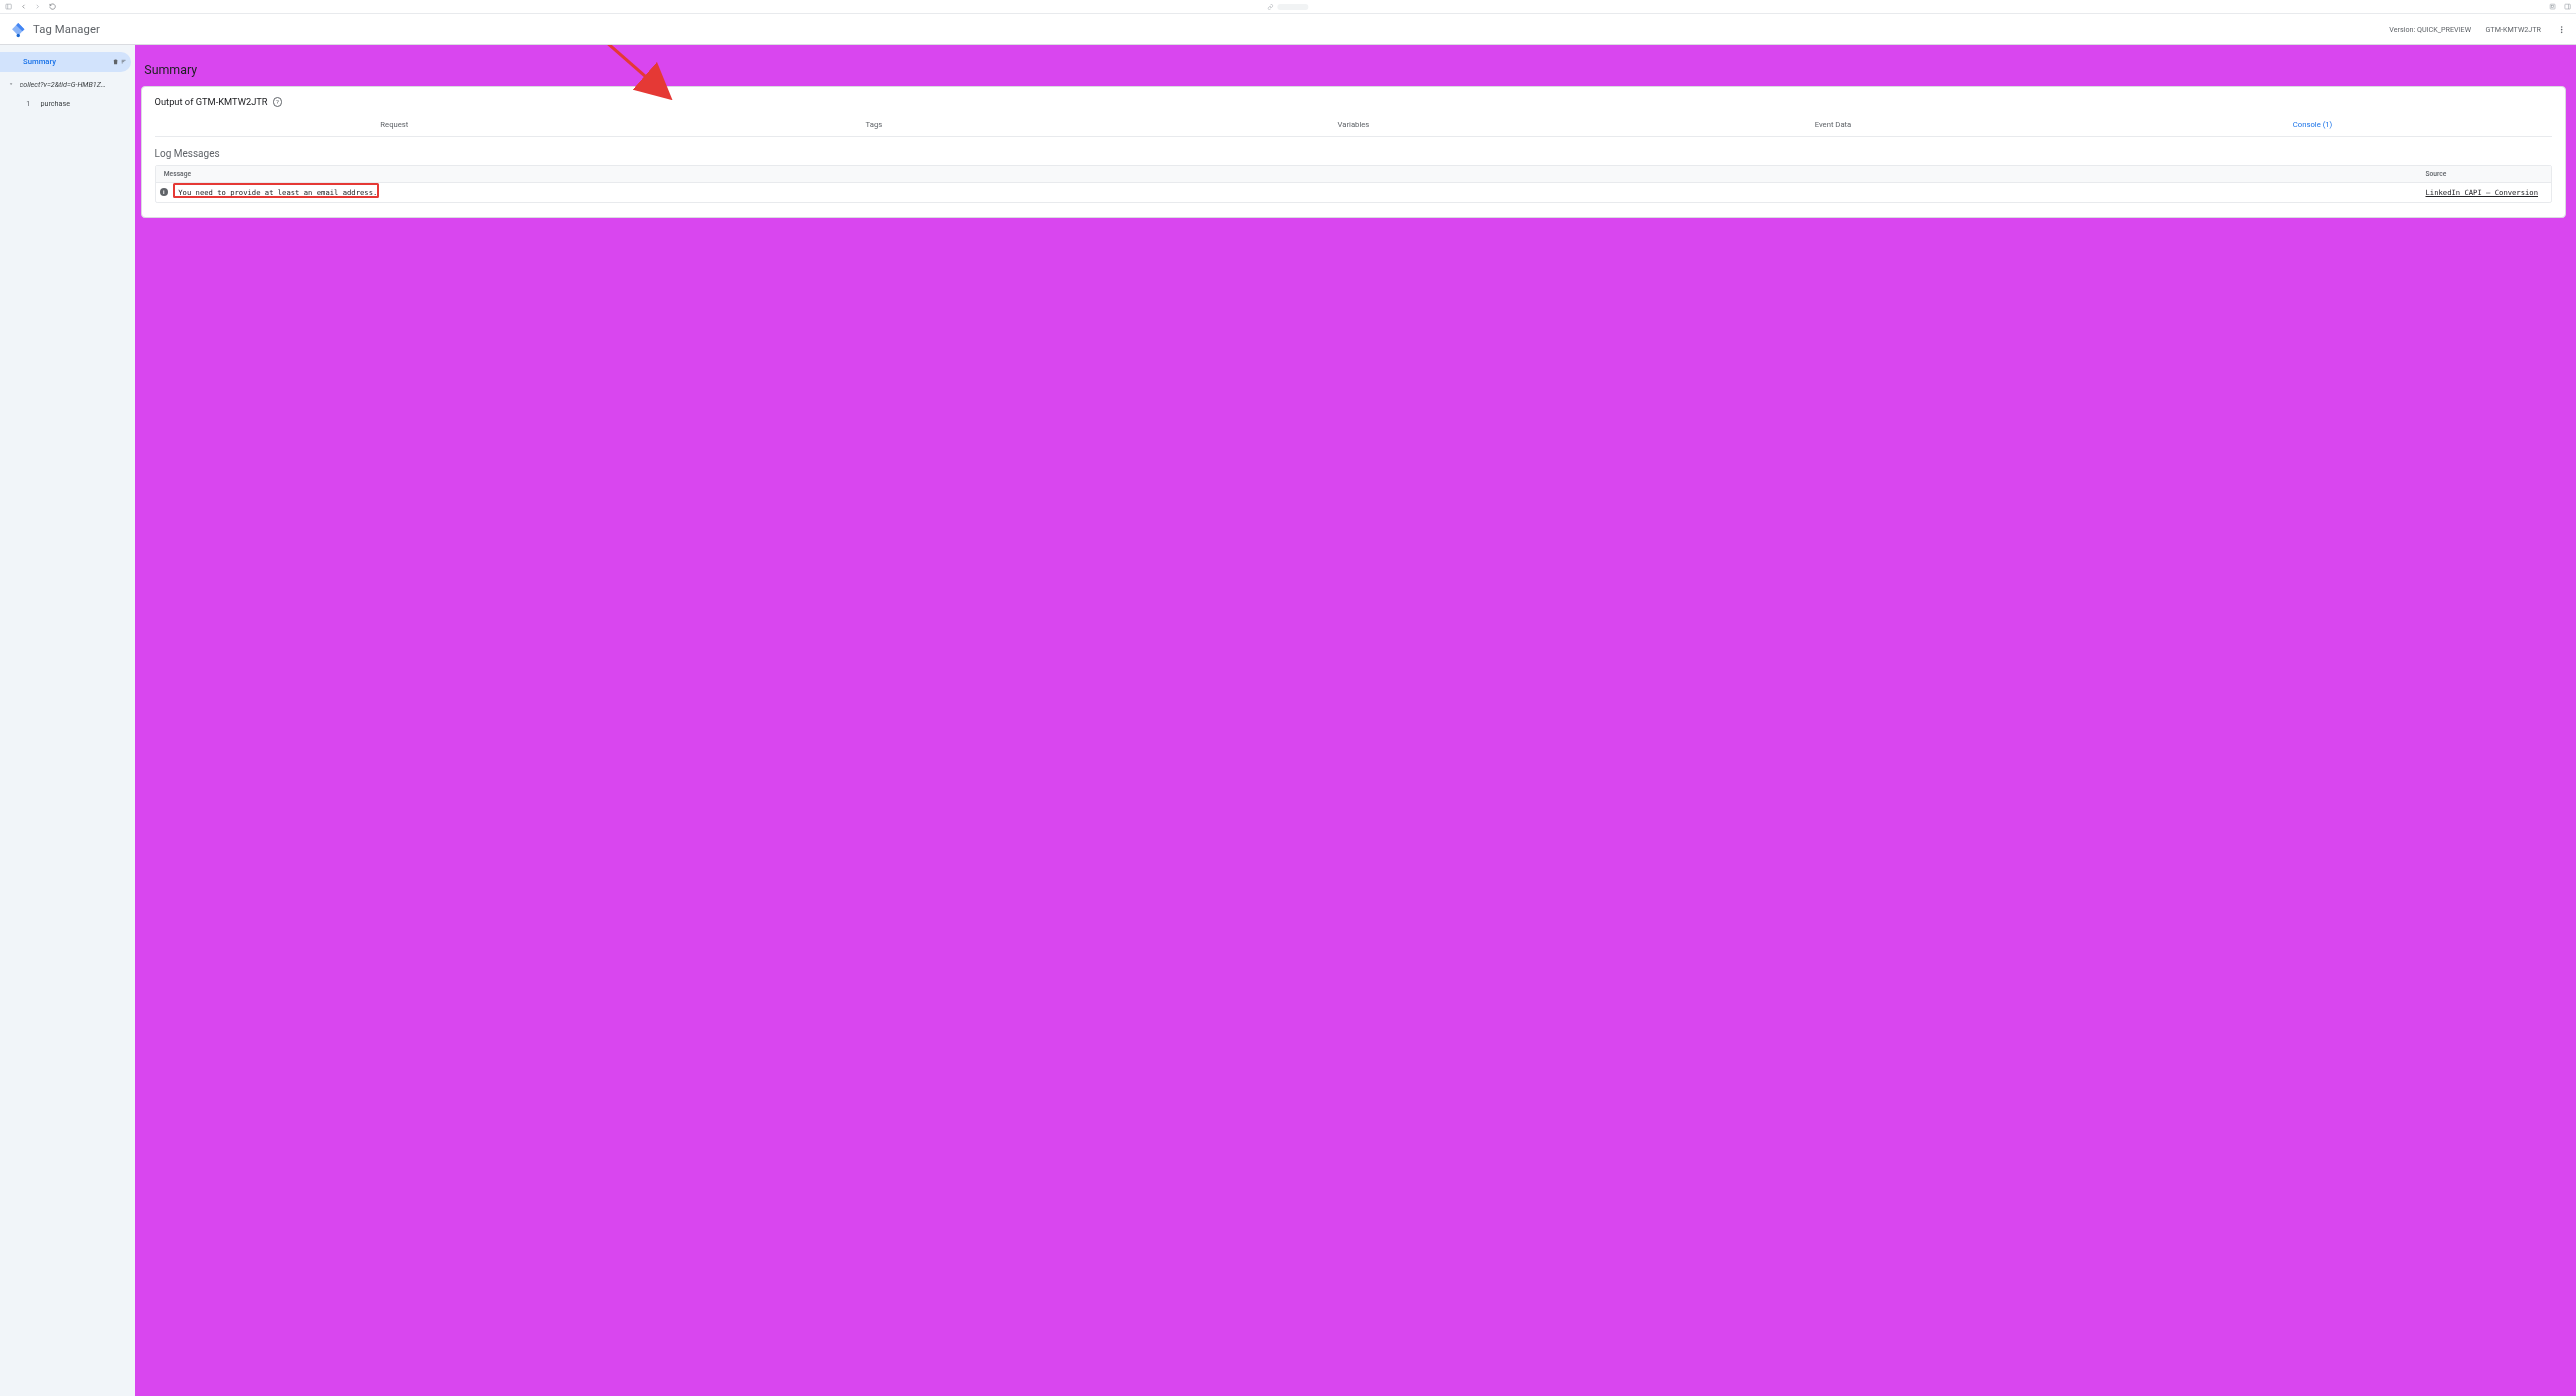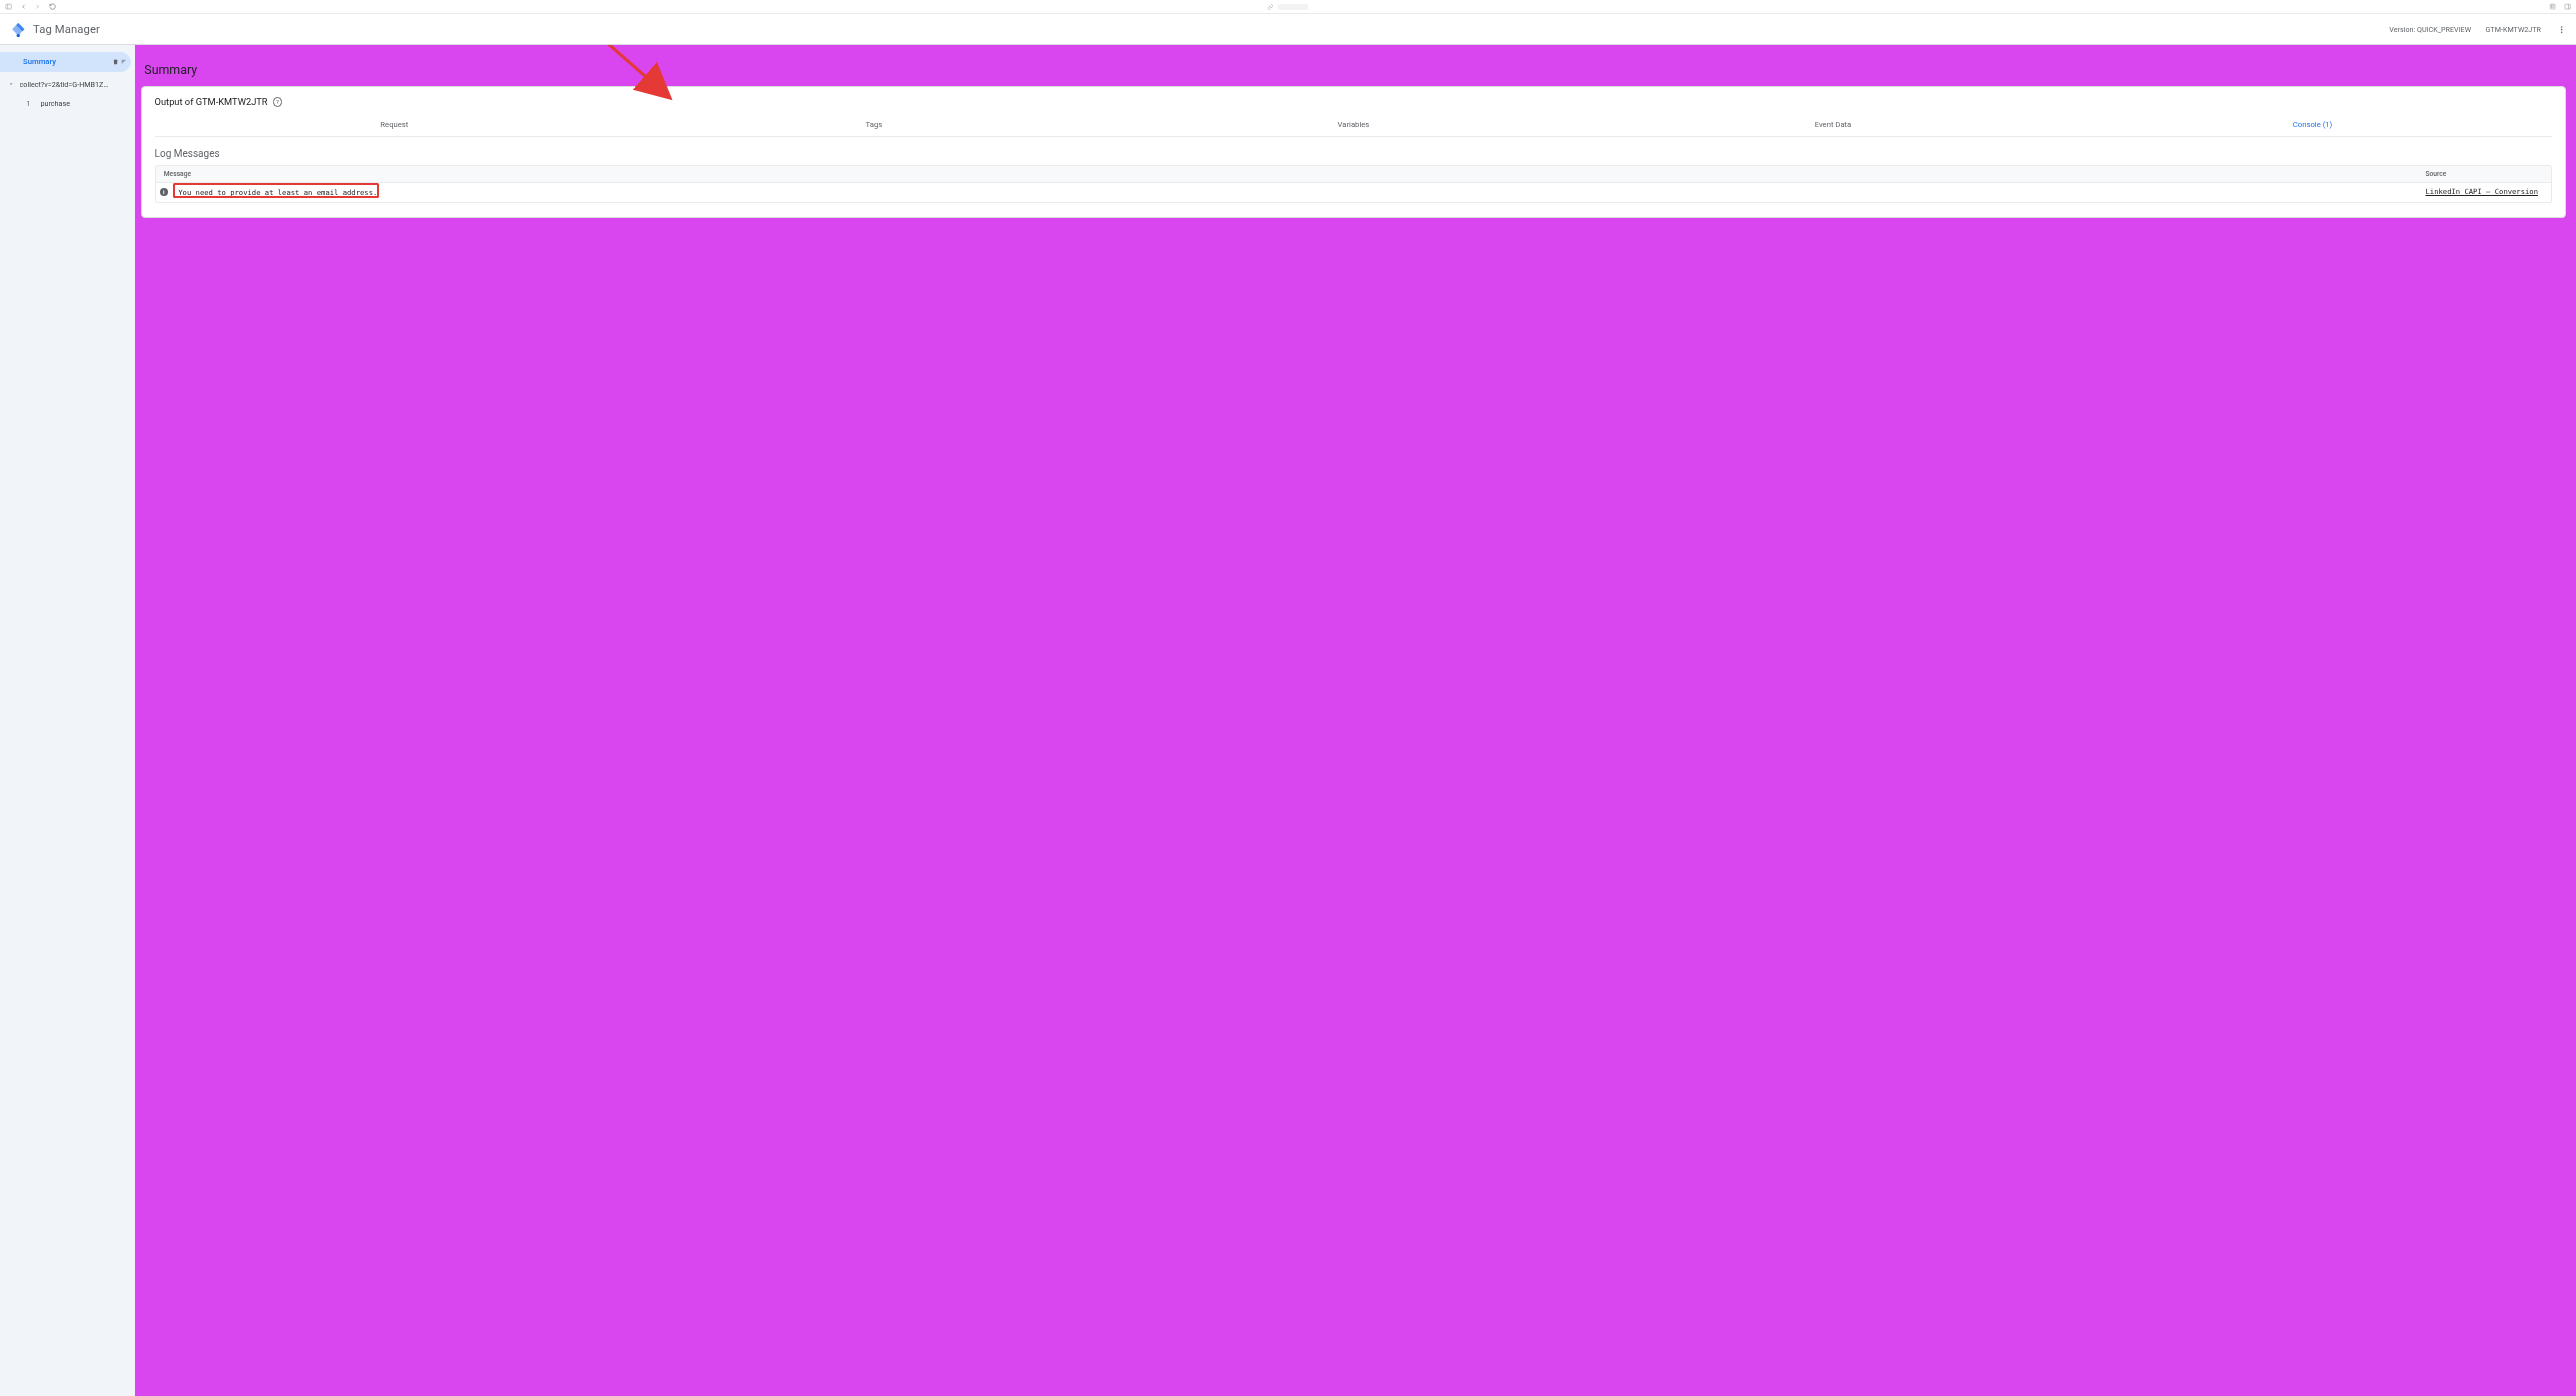--- a/index.html
+++ b/index.html
@@ -107,20 +107,21 @@
     color:#5f6368;
   }
   .side-row {
     display:flex; align-items:center;
     height: 18.5px;
     padding-left: 6.2px;
     color:#3c4043;
     font-size: 7.2px;
     gap: 4.1px;
     margin-top: 3.1px;
+    font-style: italic;
   }
   .side-row .chev {
     width:9.3px; color:#5f6368;
     display:inline-flex; justify-content:center;
   }
   .side-row .txt {
     white-space: nowrap; overflow: hidden; text-overflow: ellipsis;
     max-width: 103px;
   }
   .side-sub {
@@ -206,21 +207,21 @@
     background:#f8f9fa;
     border-bottom:0.5px solid #e8eaed;
     font-size:6.7px;
     color:#5f6368;
     font-weight:500;
   }
   .log-head .col-msg { flex:1; padding:4.1px 6.2px 4.1px 8.2px; }
   .log-head .col-src { width: 134px; padding:4.1px 8.2px; }
 
   .log-row {
-    display:flex; 
+    display:flex; align-items:center;
     font-size:7.2px;
   }
   .log-row .lvl {
     width:16.5px; display:flex; align-items:center; justify-content:center;
     color:#5f6368;
   }
   .lvl-circle {
     width:8.2px; height:8.2px; border-radius:50%;
     background:#5f6368;
     color:#fff;

